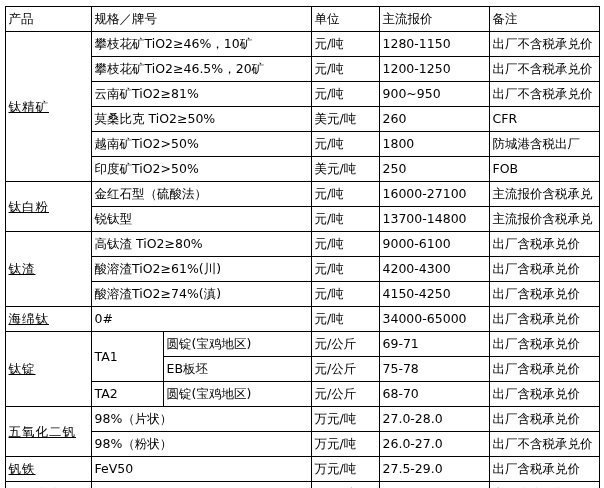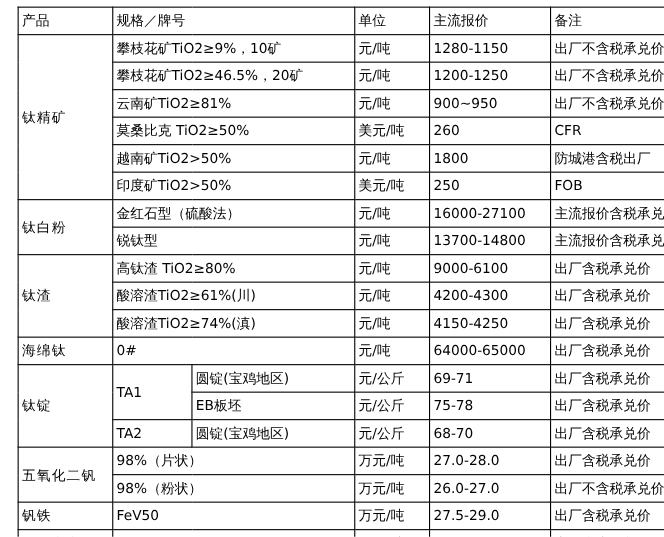--- a/index.html
+++ b/index.html
@@ -11,21 +11,21 @@
     width: 604px;
     height: 488px;
     font-family: "DejaVu Sans", sans-serif;
     color: #000000;
     overflow: hidden;
   }
   .sheet {
     width: 604px;
     height: 488px;
     box-sizing: border-box;
-    padding: 6px 4px 4px 16px;
+    padding: 6px 4px 4px 4px;
   }
   table.price-table {
     border-collapse: collapse;
     table-layout: fixed;
     width: 594px;
     margin: 0 auto;
   }
   table.price-table td, table.price-table th {
     border: 1px solid #000000;
     padding: 1px 3px;
@@ -42,20 +42,21 @@
     text-align: center;
     font-weight: bold;
     font-size: 13.5px;
     height: 24px;
   }
   .cat {
     text-align: center;
     font-weight: bold;
     font-size: 13.5px;
     letter-spacing: 1px;
+    text-decoration: underline;
   }
   .sub {
     text-align: left;
   }
   .c-prod { width: 86px; }
   .c-spec1 { width: 72px; }
   .c-spec2 { width: 148px; }
   .c-unit { width: 68px; }
   .c-price { width: 110px; }
   .c-note { width: 110px; }
@@ -79,21 +80,21 @@
         <th class="hdr" colspan="2">规格／牌号</th>
         <th class="hdr">单位</th>
         <th class="hdr">主流报价</th>
         <th class="hdr">备注</th>
       </tr>
     </thead>
     <tbody>
 
       <tr>
         <td class="cat" rowspan="6">钛精矿</td>
-        <td class="sub" colspan="2">攀枝花矿TiO2≥9%，10矿</td>
+        <td class="sub" colspan="2">攀枝花矿TiO2≥46%，10矿</td>
         <td>元/吨</td>
         <td>1280-1150</td>
         <td>出厂不含税承兑价</td>
       </tr>
       <tr>
         <td class="sub" colspan="2">攀枝花矿TiO2≥46.5%，20矿</td>
         <td>元/吨</td>
         <td>1200-1250</td>
         <td>出厂不含税承兑价</td>
       </tr>
@@ -153,21 +154,21 @@
         <td class="sub" colspan="2">酸溶渣TiO2≥74%(滇)</td>
         <td>元/吨</td>
         <td>4150-4250</td>
         <td>出厂含税承兑价</td>
       </tr>
 
       <tr>
         <td class="cat">海绵钛</td>
         <td class="sub" colspan="2">0#</td>
         <td>元/吨</td>
-        <td>64000-65000</td>
+        <td>34000-65000</td>
         <td>出厂含税承兑价</td>
       </tr>
 
       <tr>
         <td class="cat" rowspan="3">钛锭</td>
         <td class="sub" rowspan="2">TA1</td>
         <td class="sub">圆锭(宝鸡地区)</td>
         <td>元/公斤</td>
         <td>69-71</td>
         <td>出厂含税承兑价</td>

